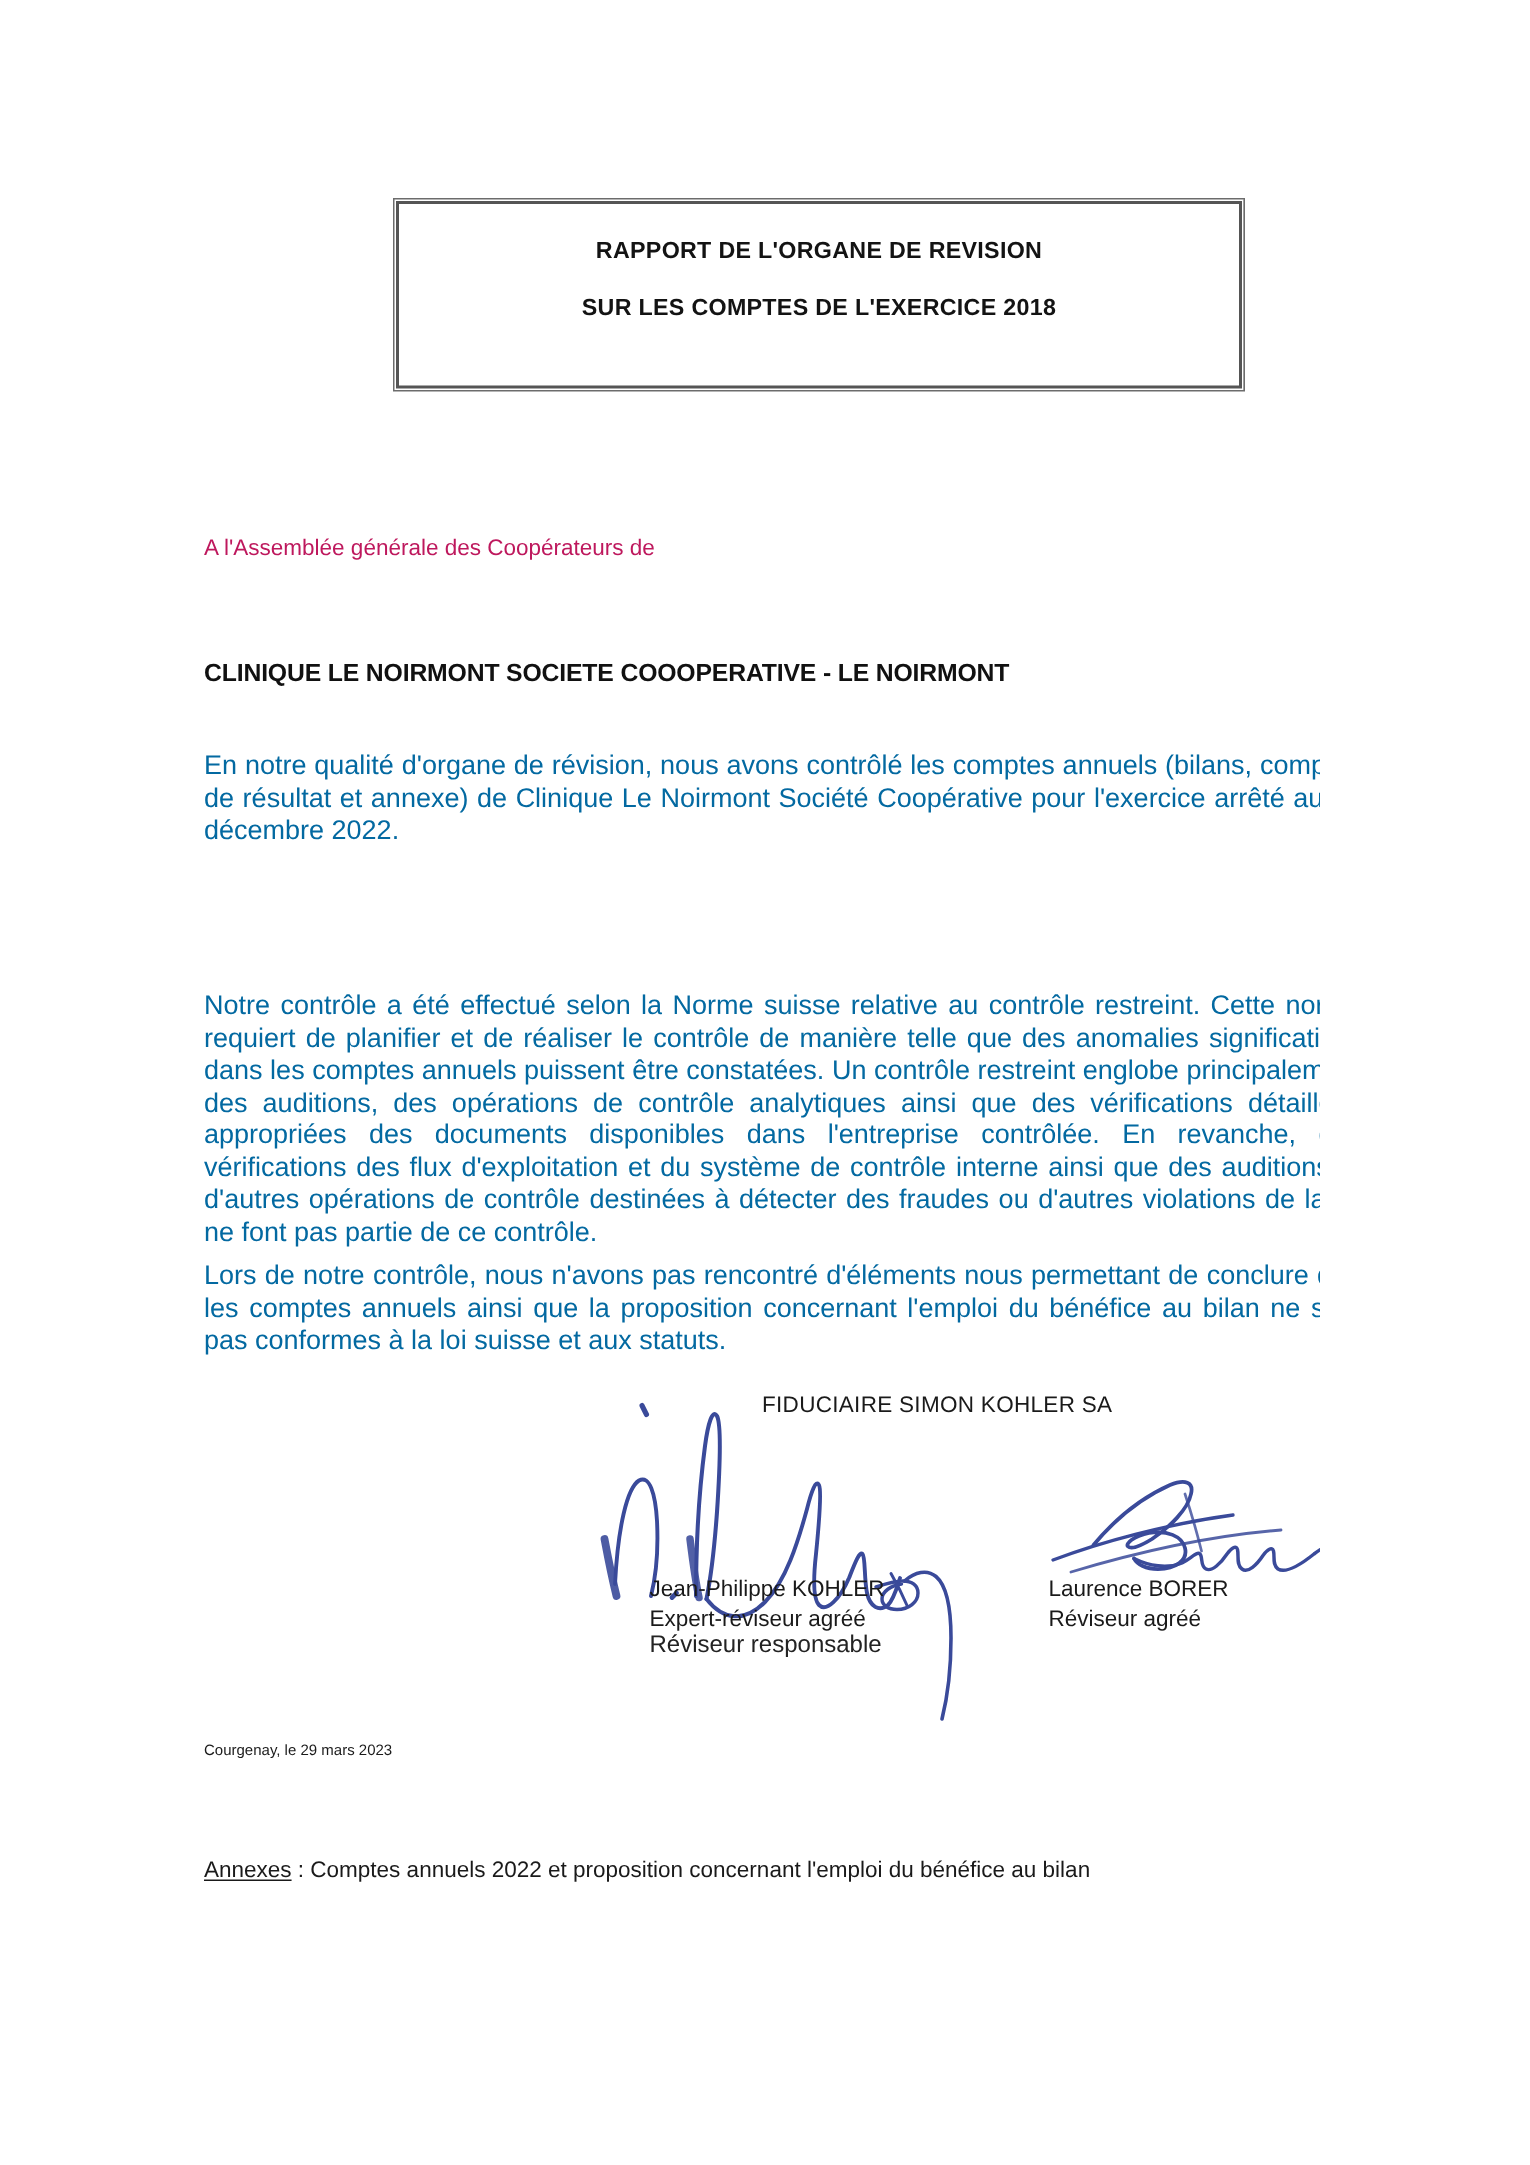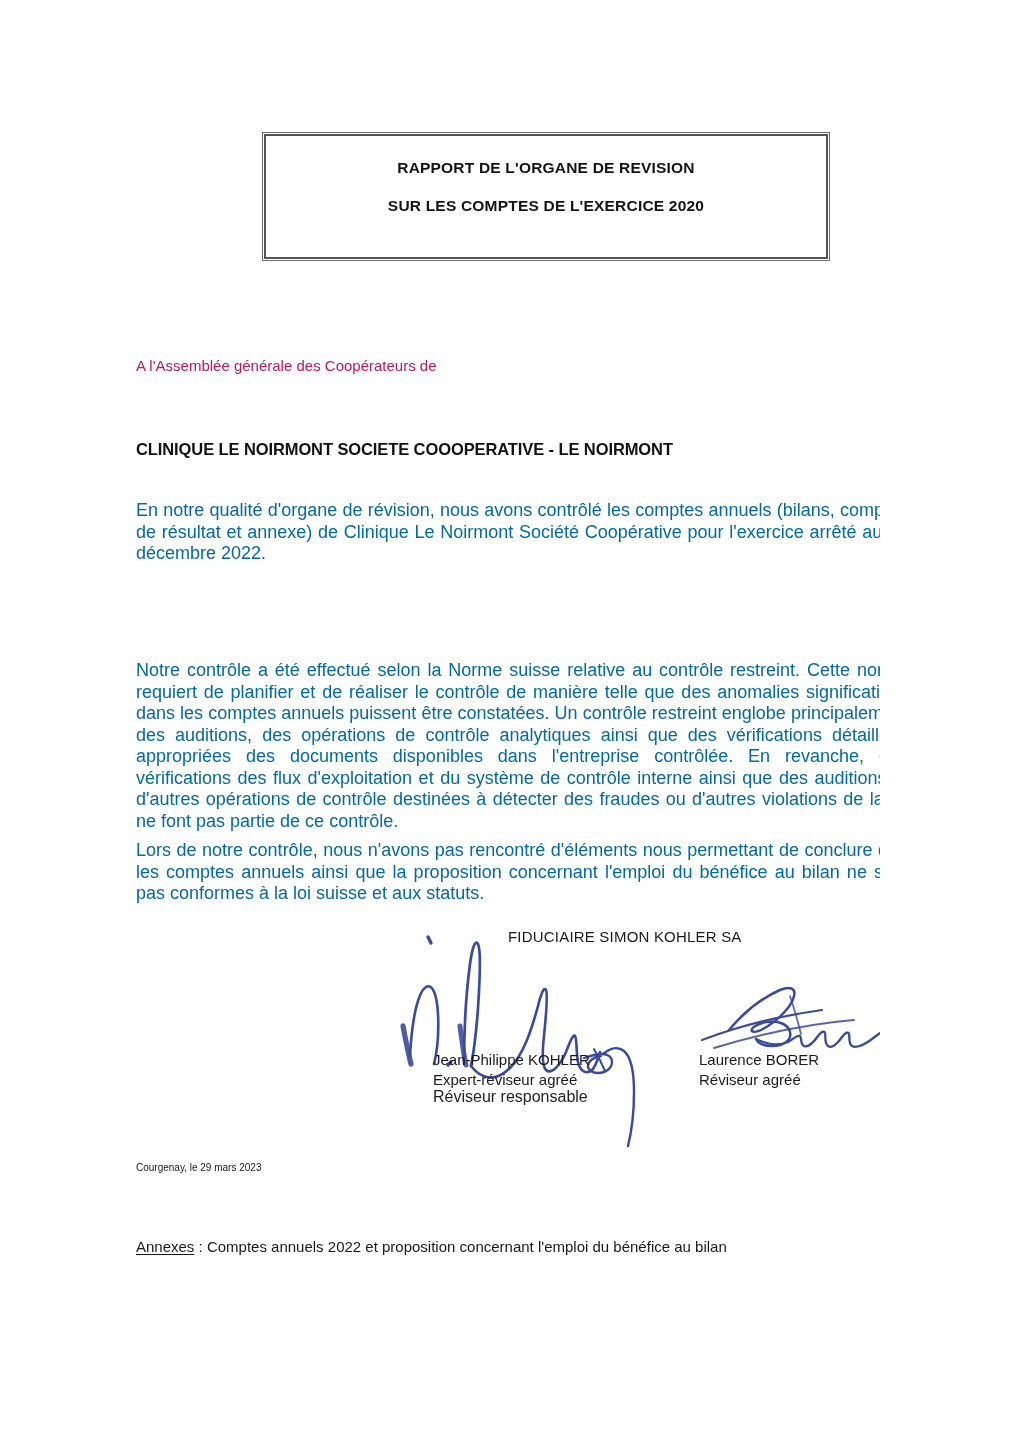--- a/index.html
+++ b/index.html
@@ -136,21 +136,21 @@
     box-shadow: 0 0 3px rgba(190,185,120,0.55);
   }
 </style>
 </head>
 <body>
 
 <div class="page">
 
   <div class="title-box">
     <div class="title-line title-line-1">RAPPORT DE L'ORGANE DE REVISION</div>
-    <div class="title-line title-line-2">SUR LES COMPTES DE L'EXERCICE 2020</div>
+    <div class="title-line title-line-2">SUR LES COMPTES DE L'EXERCICE 2018</div>
   </div>
 
   <div class="addressee">A l'Assemblée générale des Coopérateurs de</div>
 
   <div class="company">CLINIQUE LE NOIRMONT SOCIETE COOOPERATIVE - LE NOIRMONT</div>
 
   <div class="para para-1">En notre qualité d'organe de révision, nous avons contrôlé les comptes annuels (bilans, comptes de résultat et annexe) de Clinique Le Noirmont Société Coopérative pour l'exercice arrêté au 31 décembre 2022.</div>
 
 
   <div class="para para-3">Notre contrôle a été effectué selon la Norme suisse relative au contrôle restreint. Cette norme requiert de planifier et de réaliser le contrôle de manière telle que des anomalies significatives dans les comptes annuels puissent être constatées. Un contrôle restreint englobe principalement des auditions, des opérations de contrôle analytiques ainsi que des vérifications détaillées appropriées des documents disponibles dans l'entreprise contrôlée. En revanche, des vérifications des flux d'exploitation et du système de contrôle interne ainsi que des auditions et d'autres opérations de contrôle destinées à détecter des fraudes ou d'autres violations de la loi ne font pas partie de ce contrôle.</div>

